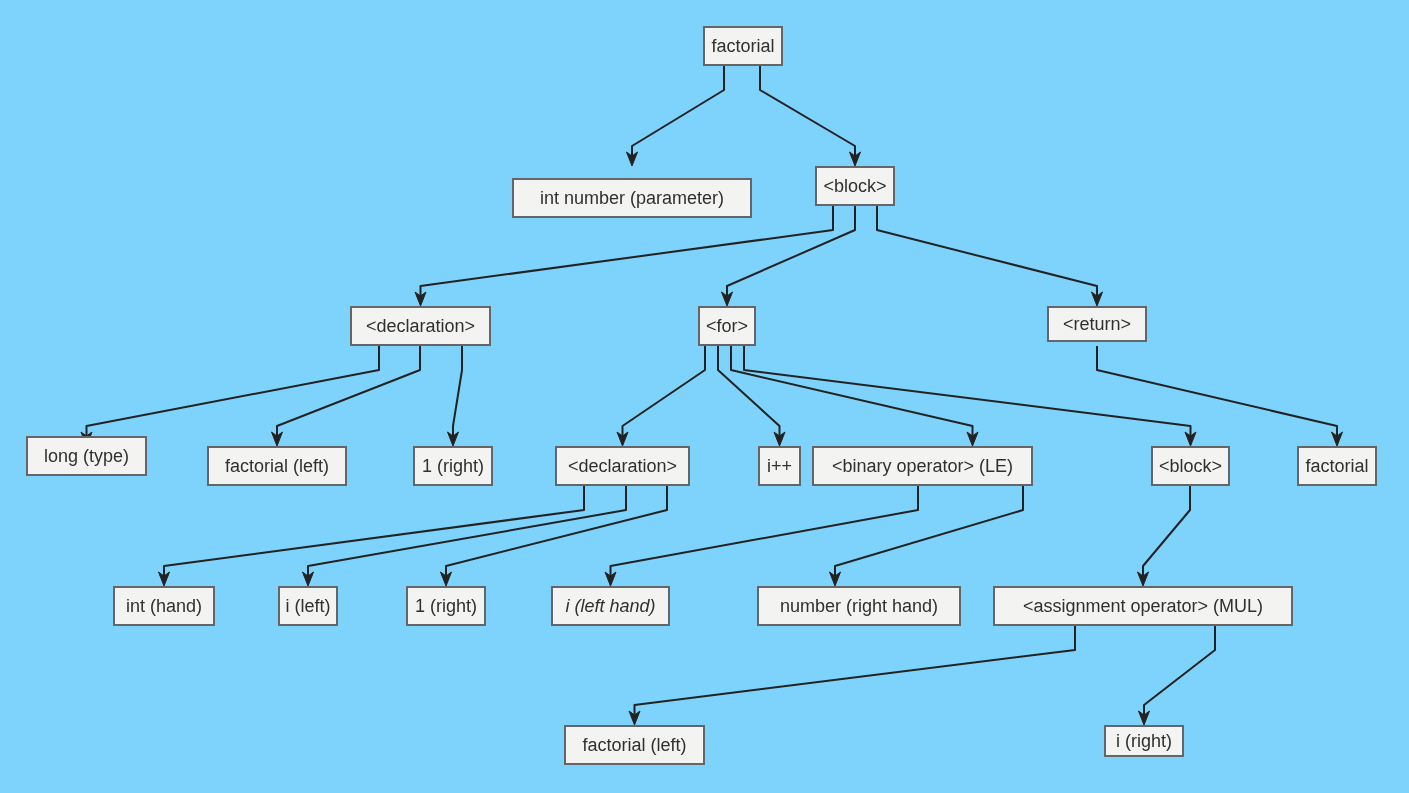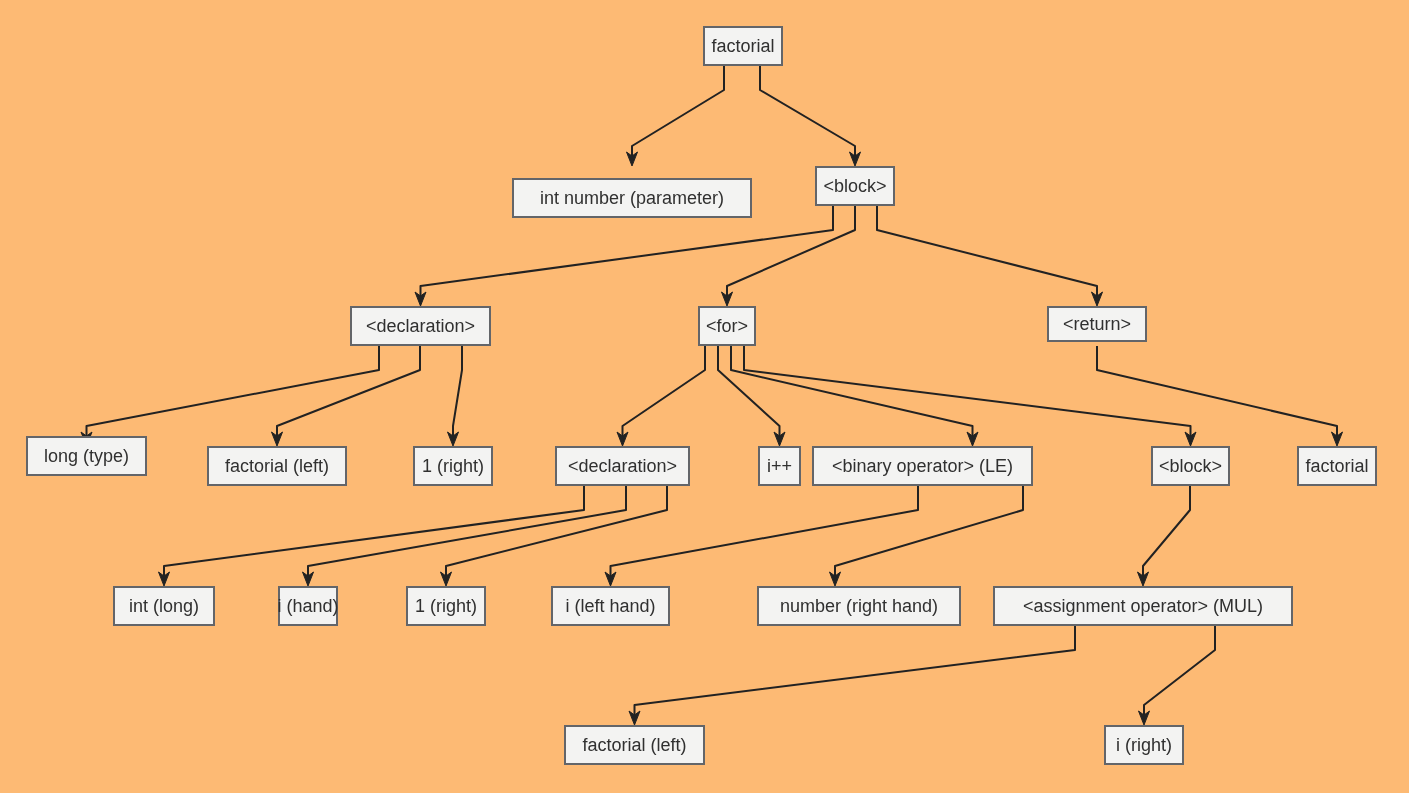--- a/index.html
+++ b/index.html
@@ -38,21 +38,21 @@
     display: flex;
     align-items: center;
     justify-content: center;
     white-space: nowrap;
     text-align: center;
   }
 </style>
 </head>
 <body>
 
-<div class="canvas" id="canvas" style="background: #fdba74;">
+<div class="canvas" id="canvas" style="background: #7dd3fc;">
   <svg id="edges" xmlns="http://www.w3.org/2000/svg">
       <polyline points="724,66 724,90 632,146 632,157" class="edge-line"></polyline>
       <polygon points="632,166 626.5,152 632,156 637.5,152" class="edge-arrow"></polygon>
       <polyline points="760,66 760,90 855,146 855,157" class="edge-line"></polyline>
       <polygon points="855,166 849.5,152 855,156 860.5,152" class="edge-arrow"></polygon>
       <polyline points="833,206 833,230 420.5,286 420.5,297" class="edge-line"></polyline>
       <polygon points="420.5,306 415,292 420.5,296 426,292" class="edge-arrow"></polygon>
       <polyline points="855,206 855,230 727,286 727,297" class="edge-line"></polyline>
       <polygon points="727,306 721.5,292 727,296 732.5,292" class="edge-arrow"></polygon>
       <polyline points="877,206 877,230 1097,286 1097,297" class="edge-line"></polyline>
@@ -98,22 +98,22 @@
       <div class="node" style="left: 698px; top: 306px; width: 58px; height: 40px;">&lt;for&gt;</div>
       <div class="node" style="left: 1047px; top: 306px; width: 100px; height: 36px;">&lt;return&gt;</div>
       <div class="node" style="left: 26px; top: 436px; width: 121px; height: 40px;">long (type)</div>
       <div class="node" style="left: 207px; top: 446px; width: 140px; height: 40px;">factorial (left)</div>
       <div class="node" style="left: 413px; top: 446px; width: 80px; height: 40px;">1 (right)</div>
       <div class="node" style="left: 555px; top: 446px; width: 135px; height: 40px;">&lt;declaration&gt;</div>
       <div class="node" style="left: 758px; top: 446px; width: 43px; height: 40px;">i++</div>
       <div class="node" style="left: 812px; top: 446px; width: 221px; height: 40px;">&lt;binary operator&gt; (LE)</div>
       <div class="node" style="left: 1151px; top: 446px; width: 79px; height: 40px;">&lt;block&gt;</div>
       <div class="node" style="left: 1297px; top: 446px; width: 80px; height: 40px;">factorial</div>
-      <div class="node" style="left: 113px; top: 586px; width: 102px; height: 40px;">int (long)</div>
-      <div class="node" style="left: 278px; top: 586px; width: 60px; height: 40px;">i (hand)</div>
+      <div class="node" style="left: 113px; top: 586px; width: 102px; height: 40px;">int (hand)</div>
+      <div class="node" style="left: 278px; top: 586px; width: 60px; height: 40px;">i (left)</div>
       <div class="node" style="left: 406px; top: 586px; width: 80px; height: 40px;">1 (right)</div>
-      <div class="node" style="left: 551px; top: 586px; width: 119px; height: 40px;">i (left hand)</div>
+      <div class="node" style="left: 551px; top: 586px; width: 119px; height: 40px; font-style: italic;">i (left hand)</div>
       <div class="node" style="left: 733px; top: 586px; width: 204px; height: 40px; margin-left: 24px;">number (right hand)</div>
       <div class="node" style="left: 993px; top: 586px; width: 300px; height: 40px; text-align: center;">&lt;assignment operator&gt; (MUL)</div>
       <div class="node" style="left: 564px; top: 725px; width: 141px; height: 40px;">factorial (left)</div>
-      <div class="node" style="left: 1104px; top: 725px; width: 80px; height: 40px;">i (right)</div>
+      <div class="node" style="left: 1104px; top: 725px; width: 80px; height: 32px;">i (right)</div>
     </div>
 </div>
 
 </body></html>

